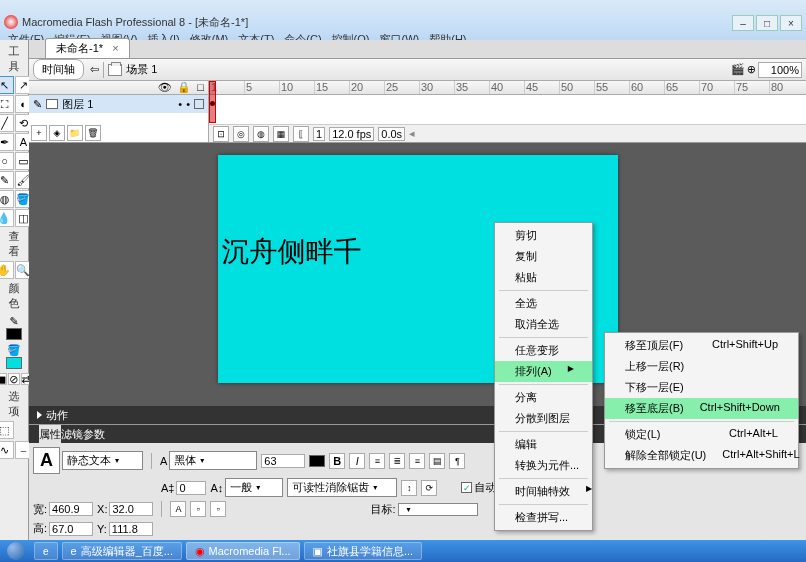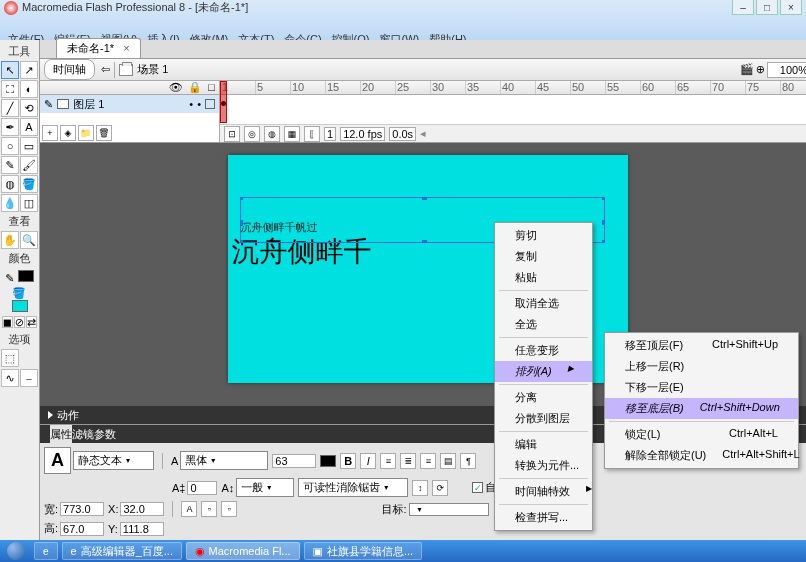--- a/index.html
+++ b/index.html
@@ -1,24 +1,24 @@
 <!DOCTYPE html>
 <html><head>
 <meta charset="utf-8">
 <style>
 * { margin: 0; padding: 0; box-sizing: border-box; font-family: "Microsoft YaHei", Tahoma, sans-serif; font-size: 11px; }
 body { background: #ededed; width: 806px; height: 562px; overflow: hidden; position: relative; }
-.titlebar { height: 22px; background: linear-gradient(#d9e9f7,#c5def7); display: flex; align-items: flex-end; padding: 15px 4px; color: #333; }
+.titlebar { height: 22px; background: linear-gradient(#d9e9f7,#c5def7); display: flex; align-items: flex-start; padding: 15px 4px; color: #333; }
 .titlebar .logo { width: 14px; height: 14px; background: radial-gradient(circle,#fff,#d00); border-radius: 50%; margin-right: 4px; }
 .titlebar .wincontrols { margin-left: auto; display: flex; gap: 2px; }
 .titlebar .wincontrols span { width: 22px; height: 16px; background: #e8f0f8; border: 1px solid #9cb; display: inline-flex; align-items: center; justify-content: center; font-size: 10px; }
 .menubar { height: 18px; background: linear-gradient(#c5def7,#b6d3ef); display: flex; align-items: center; padding: 0 4px; color: #333; gap: 2px; }
 .menubar span { padding: 0 4px; }
 .workspace { position: absolute; top: 40px; left: 0; right: 0; bottom: 22px; display: flex; }
-.tools-panel { width: 40px; background: #ededed; border-right: 1px solid #999; padding: 2px; }
+.tools-panel { width: 29px; background: #ededed; border-right: 1px solid #999; padding: 2px; }
 .panel-title { text-align: center; font-size: 11px; padding: 2px; color: #333; }
 .tool-grid { display: grid; grid-template-columns: 18px 18px; gap: 1px; justify-content: center; }
 .tool { width: 18px; height: 18px; background: #fff; border: 1px solid #bbb; display: flex; align-items: center; justify-content: center; font-size: 11px; cursor: pointer; }
 .tool.sel { background: #d4e5f7; border-color: #4a90d9; }
 .color-swatch { width: 16px; height: 12px; background: #000; border: 1px solid #666; display: inline-block; }
 .color-swatch.fill { background: #00e0e0; }
 .main { flex: 1; display: flex; flex-direction: column; position: relative; }
 .tabs { height: 19px; background: #ddd; display: flex; align-items: flex-end; border-bottom: 1px solid #999; }
 .tab { padding: 2px 10px; background: #fff; border: 1px solid #999; border-bottom: none; border-radius: 3px 3px 0 0; margin-left: 16px; }
 .tab .close { margin-left: 6px; color: #666; }
@@ -55,21 +55,21 @@
 .prop-tabs { height: 18px; background: #333; display: flex; color: #fff; }
 .prop-tabs span { padding: 2px 0; }
 .prop-tabs span.active { background: #e5e5e5; color: #000; }
 .prop-body { display: flex; padding: 4px; gap: 4px; flex-wrap: wrap; align-items: center; }
 .prop-body .field { display: flex; align-items: center; gap: 2px; }
 .sel-box { border: 1px solid #888; background: #fff; padding: 1px 4px; display: inline-flex; align-items: center; }
 .sel-box::after { content: "▾"; margin-left: 4px; font-size: 8px; }
 .numfield { width: 44px; border: 1px solid #aaa; background: #fff; padding: 0 2px; }
 .ctxmenu { position: absolute; background: #f4f4f4; border: 1px solid #999; box-shadow: 2px 2px 4px rgba(0,0,0,.3); z-index: 50; padding: 2px 0; }
 .ctxmenu .mi { padding: 3px 20px 3px 20px; white-space: nowrap; display: flex; justify-content: space-between; gap: 16px; }
-.ctxmenu .mi:hover, .ctxmenu .mi.hl { background: #c4b5fd; font-style: italic; }
+.ctxmenu .mi:hover, .ctxmenu .mi.hl { background: #86efac; }
 .ctxmenu hr { border: none; border-top: 1px solid #ccc; margin: 2px 4px; }
 .ctxmenu .mi .arrow { font-size: 8px; }
 .taskbar { position: absolute; bottom: 0; left: 0; right: 0; height: 22px; background: linear-gradient(#3e94e7,#256ac4); display: flex; align-items: center; }
 .startbtn { width: 32px; height: 22px; display: flex; align-items: center; justify-content: center; }
 .startorb { width: 18px; height: 18px; border-radius: 50%; background: radial-gradient(circle at 30% 30%,#9be,#26a); }
 .taskitem { height: 18px; padding: 0 8px; margin: 0 2px; background: rgba(255,255,255,.15); border: 1px solid rgba(255,255,255,.3); border-radius: 2px; display: flex; align-items: center; gap: 4px; color: #fff; font-size: 10px; }
 .taskitem.active { background: rgba(255,255,255,.35); }
 .divline { border-left: 1px solid #aaa; height: 16px; margin: 0 4px; }
 .layers-wrap { position: relative; height: 100%; }
 .iconbtn { width: 16px; height: 16px; border: 1px solid #aaa; background: #fff; display: inline-flex; align-items: center; justify-content: center; font-size: 9px; }
@@ -225,31 +225,20 @@
           <span class="ibox">12.0 fps</span>
           <span class="ibox">0.0s</span>
           <span style="color:#888">◂</span>
         </div>
       </div>
     </div>
 
     <div class="stage-wrap">
       <div class="canvas">
         <div class="stage-text2">沉舟侧畔千</div>
-        <div class="stage-text">
-          <span>沉舟侧畔千帆过</span>
-          <span class="handle" style="left:-3px;top:-3px"></span>
-          <span class="handle" style="right:-3px;top:-3px"></span>
-          <span class="handle" style="left:-3px;bottom:-3px"></span>
-          <span class="handle" style="right:-3px;bottom:-3px"></span>
-          <span class="handle" style="left:50%;top:-3px"></span>
-          <span class="handle" style="left:50%;bottom:-3px"></span>
-          <span class="handle" style="left:-3px;top:50%"></span>
-          <span class="handle" style="right:-3px;top:50%"></span>
-        </div>
       </div>
     </div>
 
     <div class="actions-bar">
       <span class="tri"></span>
       <span>动作</span>
     </div>
 
     <div class="props">
       <div class="prop-tabs">
@@ -298,21 +287,21 @@
         <span class="iconbtn">↕</span>
         <span class="iconbtn">⟳</span>
         <div class="field" style="margin-left:20px">
           <span class="checkbox">✓</span>
           <span>自动调整字距</span>
         </div>
       </div>
       <div class="prop-body" style="padding-top:0">
         <div class="field">
             <span>宽:</span>
-            <span class="numfield">773.0</span>
+            <span class="numfield">460.9</span>
           </div>
         <div class="field">
             <span>X:</span>
             <span class="numfield">32.0</span>
           </div>
         <span class="divline"></span>
         <span class="iconbtn">A</span>
         <span class="iconbtn">▫</span>
         <span class="iconbtn">▫</span>
         <div class="field" style="margin-left:140px">
@@ -339,24 +328,24 @@
       <span>剪切</span>
     </div>
   <div class="mi">
       <span>复制</span>
     </div>
   <div class="mi">
       <span>粘贴</span>
     </div>
   <hr>
   <div class="mi">
+      <span>全选</span>
+    </div>
+  <div class="mi">
       <span>取消全选</span>
-    </div>
-  <div class="mi">
-      <span>全选</span>
     </div>
   <hr>
   <div class="mi">
       <span>任意变形</span>
     </div>
   <div class="mi hl">
       <span>排列(A)</span>
       <span class="arrow">▶</span>
     </div>
   <hr>

